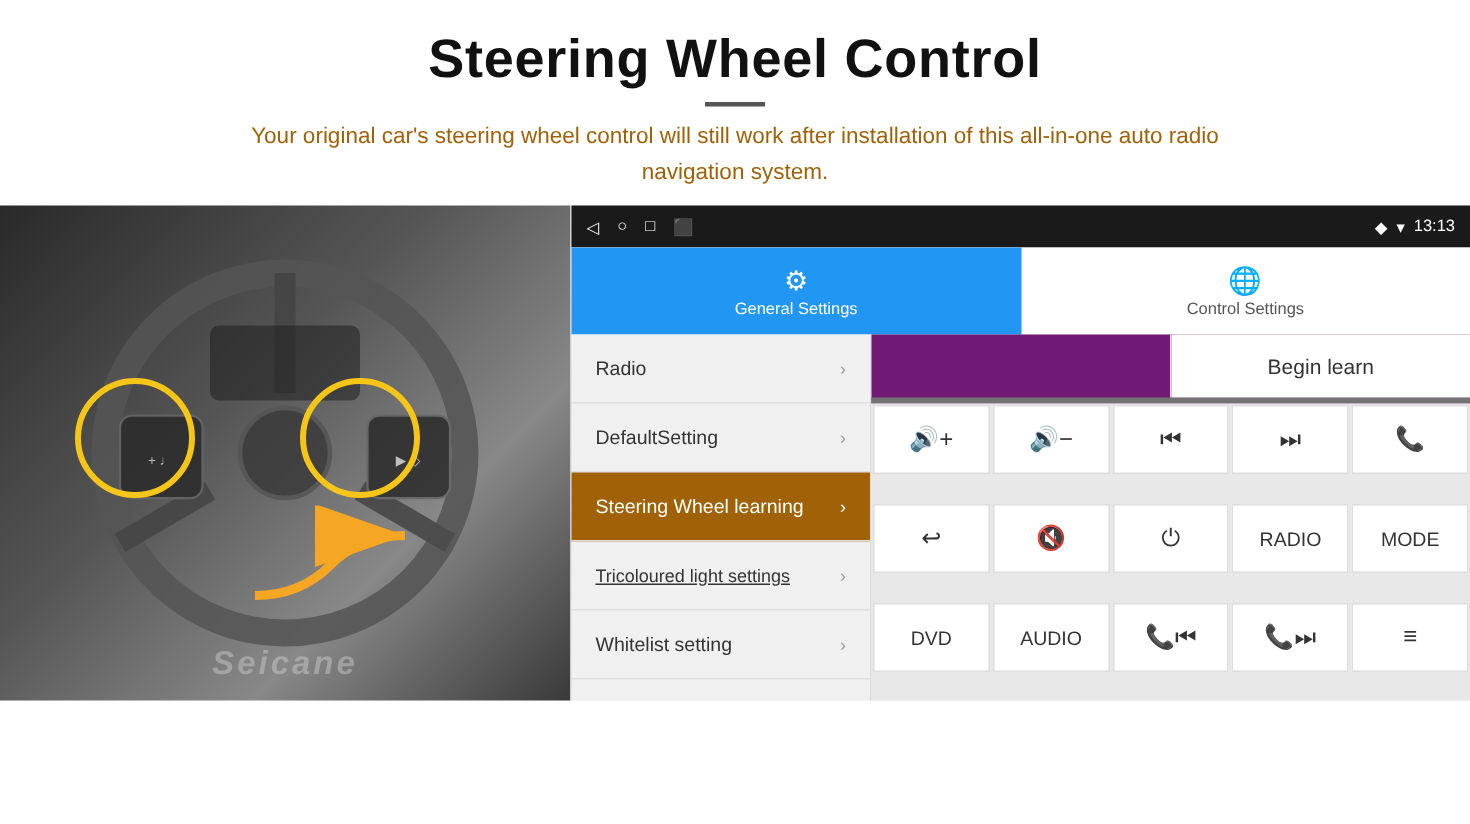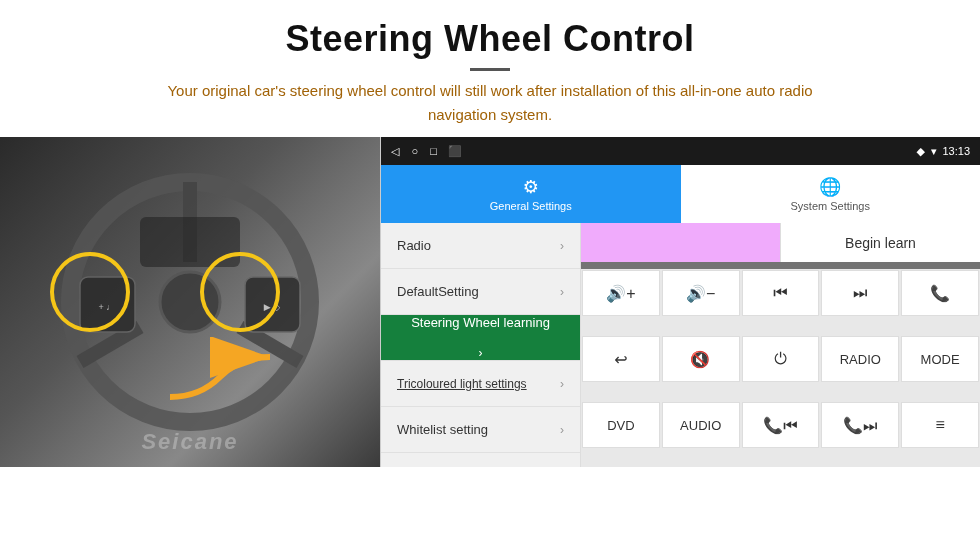--- a/index.html
+++ b/index.html
@@ -171,44 +171,43 @@
       align-items: center;
       justify-content: space-between;
       padding: 0 16px;
       height: 46px;
       font-size: 13px;
       color: #333;
       cursor: pointer;
       border-bottom: 1px solid #e0e0e0;
     }
     .menu-item.active {
-      background: #15803d;
+      background: #a16207;
       color: #fff;
-      flex-direction: column;
     }
     .menu-item-arrow {
       font-size: 12px;
       color: #999;
     }
     .menu-item.active .menu-item-arrow {
       color: #fff;
     }
     
     .right-panel {
       flex: 1;
       padding: 0;
       display: flex;
       flex-direction: column;
     }
     
     .top-row {
       display: flex;
       height: 46px;
-      border-bottom: 7px solid #737373;
-      background: #f0abfc;
+      border-bottom: 4px solid #737373;
+      background: #701a75;
     }
     .top-row-empty {
       flex: 1;
       border-right: 1px solid #ddd;
     }
     .begin-learn-btn {
       flex: 1;
       display: flex;
       align-items: center;
       justify-content: center;
@@ -318,21 +317,21 @@
         </div>
       </div>
 
       <div class="nav-tabs">
         <div class="nav-tab active">
           <span class="nav-tab-icon">⚙</span>
           <span>General Settings</span>
         </div>
         <div class="nav-tab">
           <span class="nav-tab-icon">🌐</span>
-          <span>System Settings</span>
+          <span>Control Settings</span>
         </div>
       </div>
 
       <div class="menu-area">
 
         <div class="left-menu">
           <div class="menu-item">
             <span>Radio</span>
             <span class="menu-item-arrow">›</span>
           </div>

